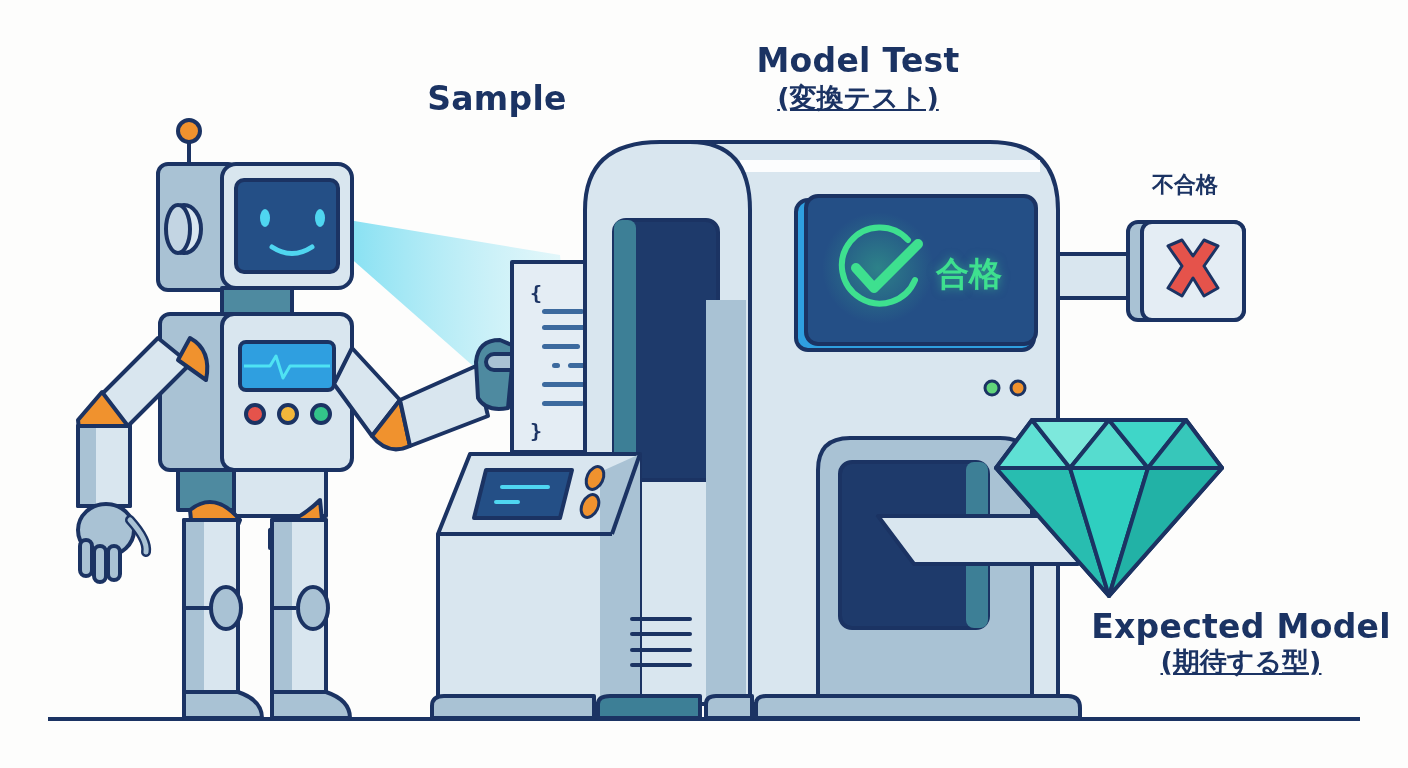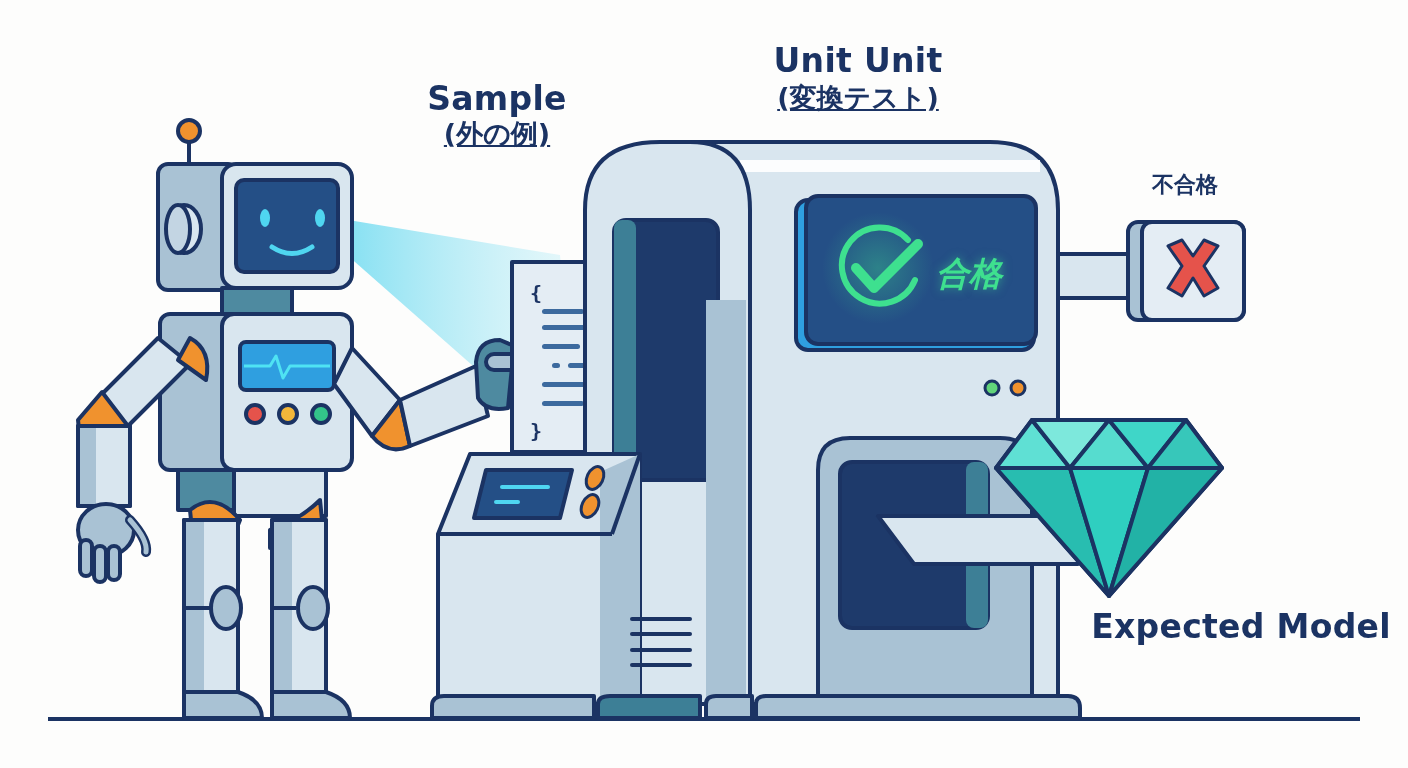--- a/index.html
+++ b/index.html
@@ -9,21 +9,21 @@
     .label { position: absolute; color: #1b3363; font-weight: bold; text-align: center;
              line-height: 1.15; white-space: nowrap; }
     .label .en { display: block; font-size: 33px; letter-spacing: 0.3px; }
     .label .ja { display: block; font-size: 27px; text-decoration: underline; }
     #lbl-sample { left: 408px; top: 80px; width: 178px; }
     #lbl-unit   { left: 740px; top: 42px; width: 236px; }
     #lbl-unit .ja { margin-top: 2px; }
     #lbl-fail   { left: 1130px; top: 172px; width: 110px; font-size: 22px; }
     #lbl-expected { left: 1062px; top: 608px; width: 300px; margin-left: 29px; }
     #pass-text { position: absolute; left: 936px; top: 252px; font-size: 33px; font-weight: bold;
-                 color: #3ee08f; text-shadow: 0 0 10px rgba(62,224,143,0.55); font-style: italic; }
+                 color: #3ee08f; text-shadow: 0 0 10px rgba(62,224,143,0.55); }
   </style>
 </head>
 <body>
 
 <div id="stage">
 <svg width="1408" height="768" viewBox="0 0 1408 768" xmlns="http://www.w3.org/2000/svg">
   <defs>
     <linearGradient id="beamGrad" x1="0" y1="0" x2="1" y2="0">
       <stop offset="0" stop-color="#4fd3ee" stop-opacity="0.85"></stop>
       <stop offset="1" stop-color="#bfeef7" stop-opacity="0.35"></stop>
@@ -200,25 +200,25 @@
     <polygon points="1070,468 1148,468 1109,596" fill="#2fcfc0"></polygon>
     <polygon points="1148,468 1222,468 1109,596" fill="#22b2a6"></polygon>
   </g>
 </svg>
 </div>
 
 <div id="pass-text">合格</div>
 
 <div id="lbl-sample" class="label">
   <span class="en">Sample</span>
-  <span class="ja">(外の例)</span>
 </div>
 
 <div id="lbl-unit" class="label">
-  <span class="en">Unit Unit</span>
+  <span class="en">Model Test</span>
   <span class="ja">(変換テスト)</span>
 </div>
 
 <div id="lbl-fail" class="label">不合格</div>
 
 <div id="lbl-expected" class="label">
   <span class="en">Expected Model</span>
+  <span class="ja">(期待する型)</span>
 </div>
 
 </body></html>

